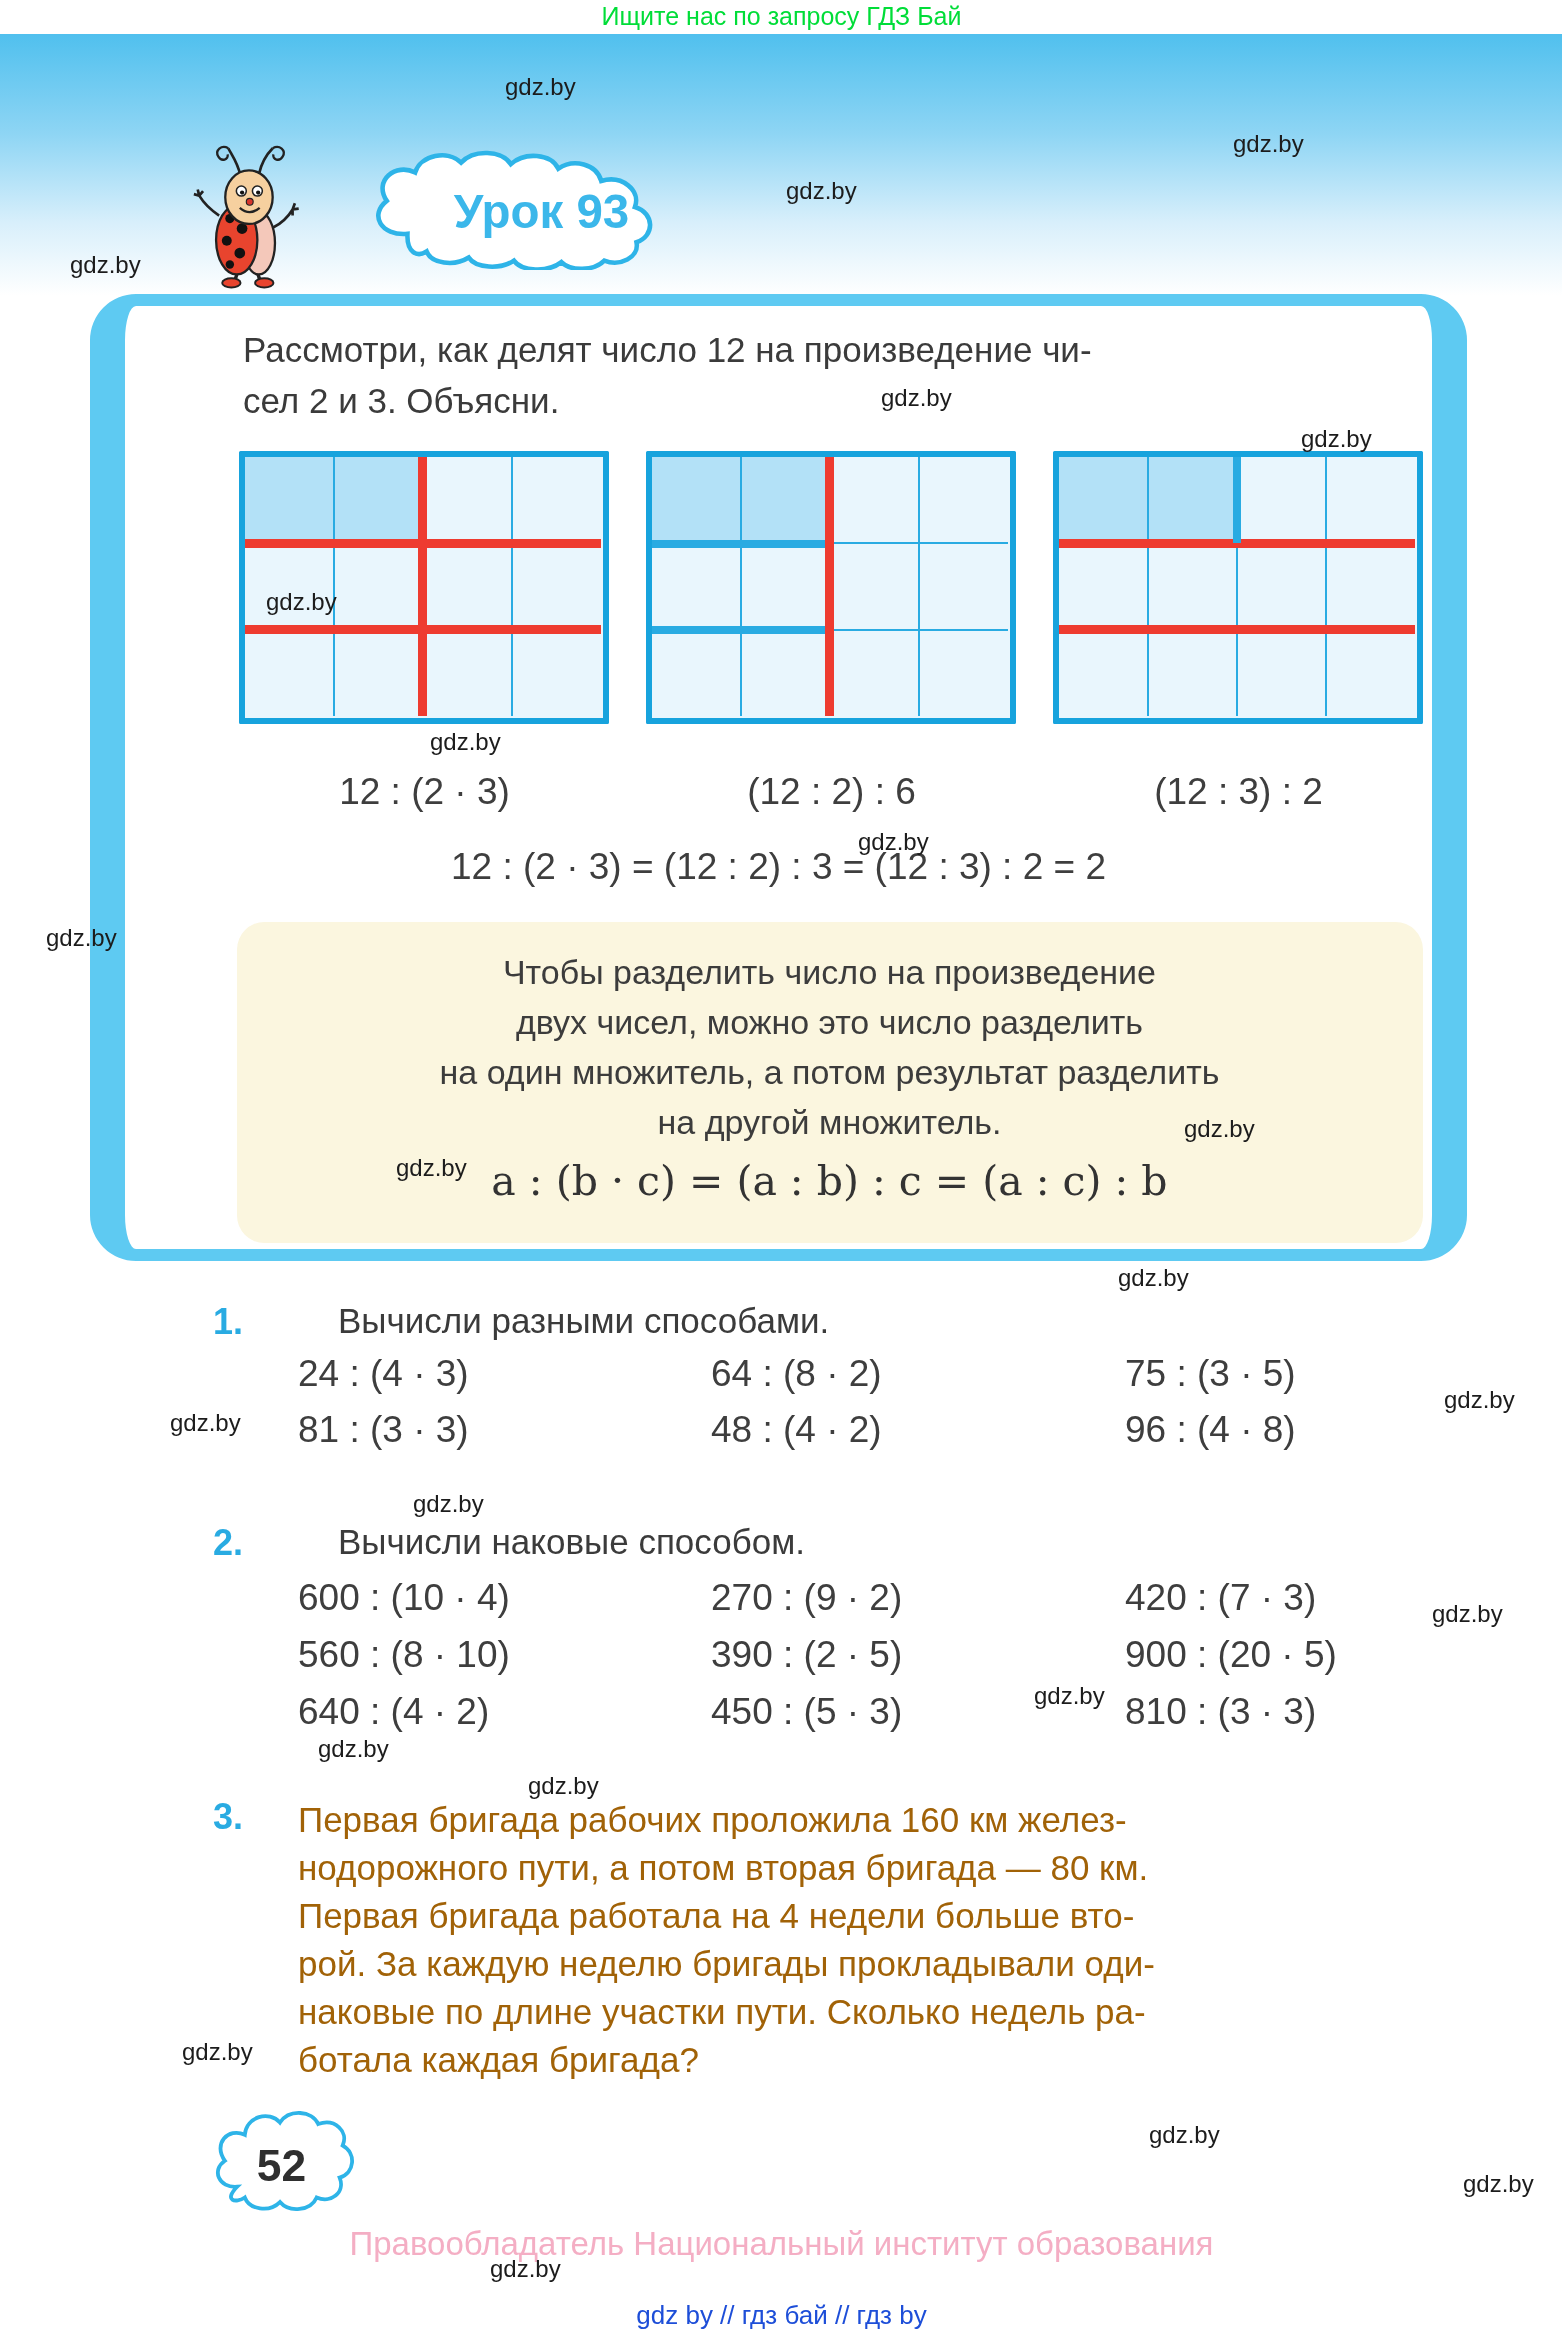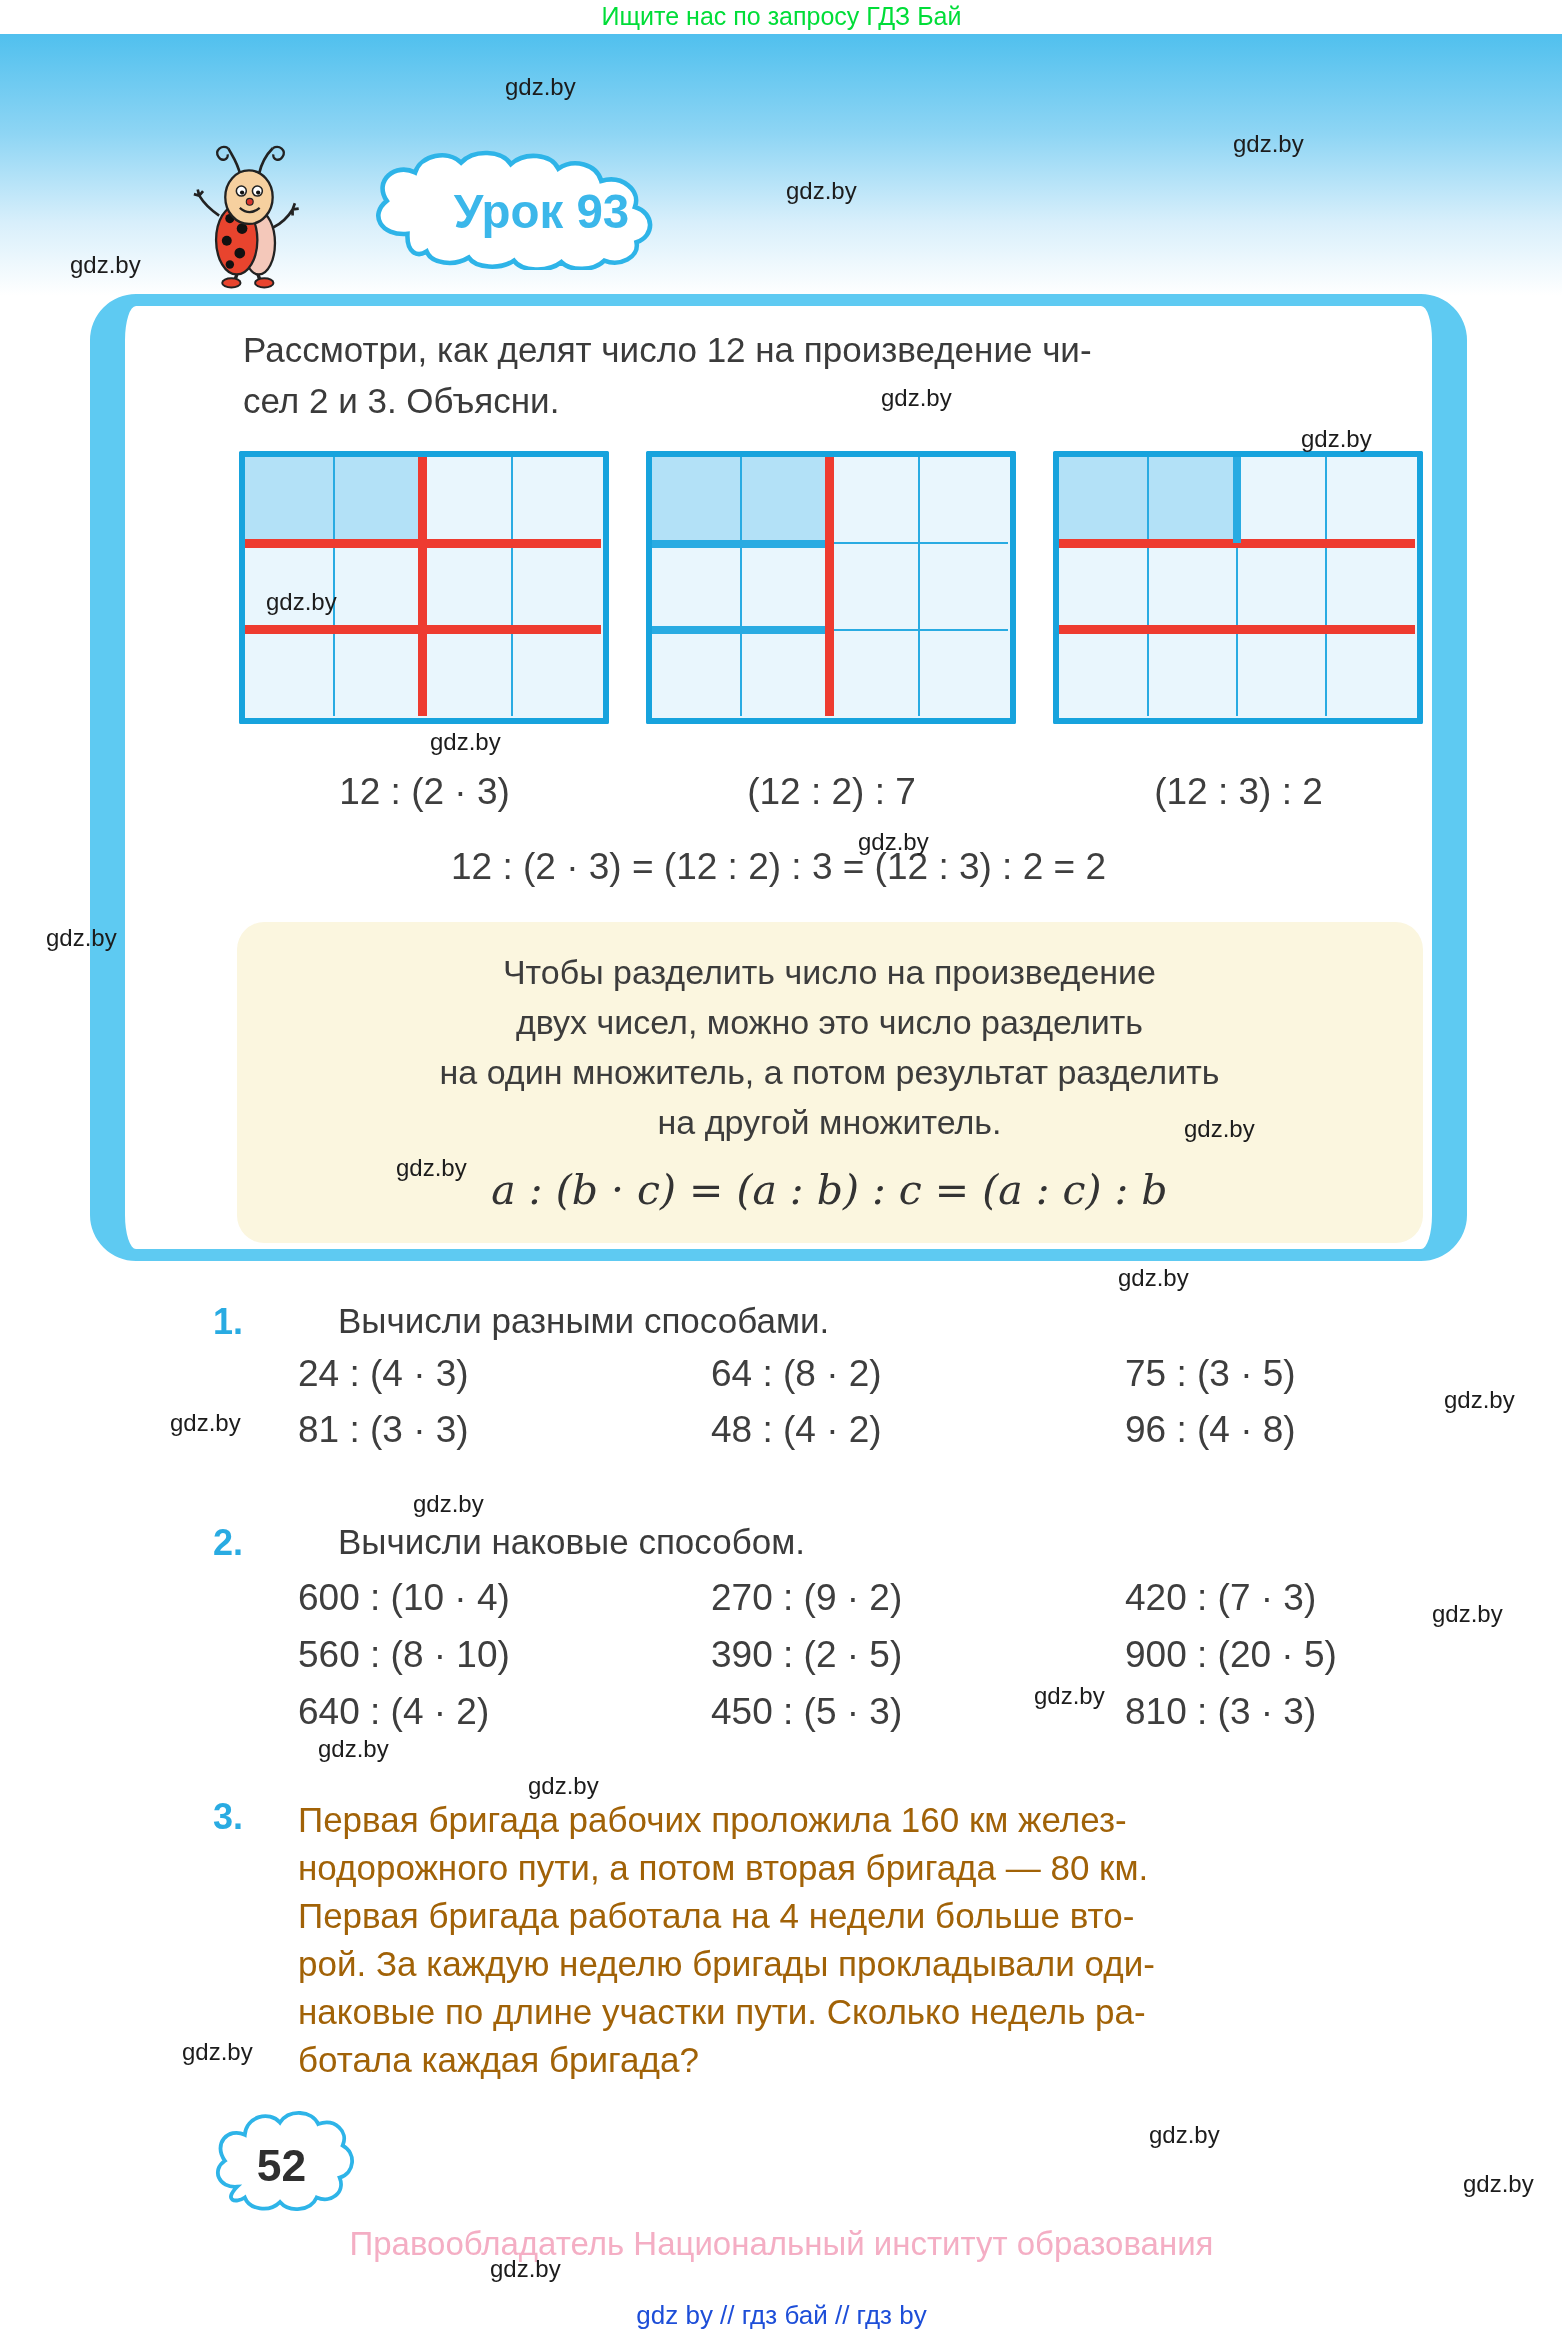--- a/index.html
+++ b/index.html
@@ -17,21 +17,21 @@
   .grid{position:absolute;top:451px;width:370px;height:273px;box-sizing:border-box;
         border:6.9px solid #17a3dd;background:#e9f6fd;overflow:hidden;border-radius:1.5px;}
   .gridlabel{position:absolute;top:771px;width:383px;text-align:center;font-size:37px;color:#3e3e3e;}
   .equation{position:absolute;left:125px;top:846px;width:1307px;text-align:center;
             font-size:37px;color:#3e3e3e;}
   .rulebox{position:absolute;left:237px;top:922px;width:1186px;height:321px;
            background:#fbf6df;border-radius:27.5px;}
   .ruletext{position:absolute;left:252px;top:947px;width:1155px;text-align:center;
             font-size:34px;line-height:50px;color:#3c3c3c;white-space:pre-line;}
   .formula{position:absolute;left:252px;top:1157px;width:1155px;text-align:center;font-size:41px;
-           font-family:"DejaVu Serif",serif;font-style:italic;color:#333;margin-top:9px;}
+           font-family:"DejaVu Serif",serif;color:#333;}
   .ex-num{position:absolute;left:213px;color:#29abe2;font-weight:bold;font-size:36px;}
   .ex-title{position:absolute;left:298px;font-size:35px;color:#3b3b3b;margin-left:40px;}
   .exrow{position:absolute;left:0;width:100%;height:46px;}
   .excell{position:absolute;top:0;font-size:37px;color:#3e3e3e;}
   .problem{position:absolute;left:298px;top:1796px;width:1201px;font-size:35px;line-height:48px;
            color:#a16207;white-space:pre-line;}
   .copyright{position:absolute;left:0;top:2225px;width:100%;text-align:center;
              font-size:33px;color:#f4aec4;}
   .footerlinks{position:absolute;left:0;top:2300px;width:100%;text-align:center;
                font-size:26px;color:#1d4ed8;}
@@ -118,21 +118,21 @@
       <div style="position: absolute; left: 177px; top: 0px; width: 2.3px; height: 259px; background: rgb(41, 171, 226);"></div>
       <div style="position: absolute; left: 266px; top: 0px; width: 2.3px; height: 259px; background: rgb(41, 171, 226);"></div>
       <div style="position: absolute; left: 0px; top: 85px; width: 356px; height: 2.3px; background: rgb(41, 171, 226);"></div>
       <div style="position: absolute; left: 0px; top: 172px; width: 356px; height: 2.3px; background: rgb(41, 171, 226);"></div>
       <div style="position: absolute; left: 0px; top: 82px; width: 356px; height: 9.2px; background: rgb(238, 59, 48);"></div>
       <div style="position: absolute; left: 0px; top: 168px; width: 356px; height: 9.2px; background: rgb(238, 59, 48);"></div>
       <div style="position: absolute; left: 174px; top: 0px; width: 7.7px; height: 86px; background: rgb(41, 171, 226);"></div>
     </div>
 
   <div class="gridlabel" style="left:233px;">12 : (2 · 3)</div>
-  <div class="gridlabel" style="left:640px;">(12 : 2) : 7</div>
+  <div class="gridlabel" style="left:640px;">(12 : 2) : 6</div>
   <div class="gridlabel" style="left:1047px;">(12 : 3) : 2</div>
 
   <div class="equation">12 : (2 · 3) = (12 : 2) : 3 = (12 : 3) : 2 = 2</div>
 
   <div class="rulebox"></div>
   <div class="ruletext">Чтобы разделить число на произведение
 двух чисел, можно это число разделить
 на один множитель, а потом результат разделить
 на другой множитель.</div>
   <div class="formula">a : (b · c) = (a : b) : c = (a : c) : b</div>

